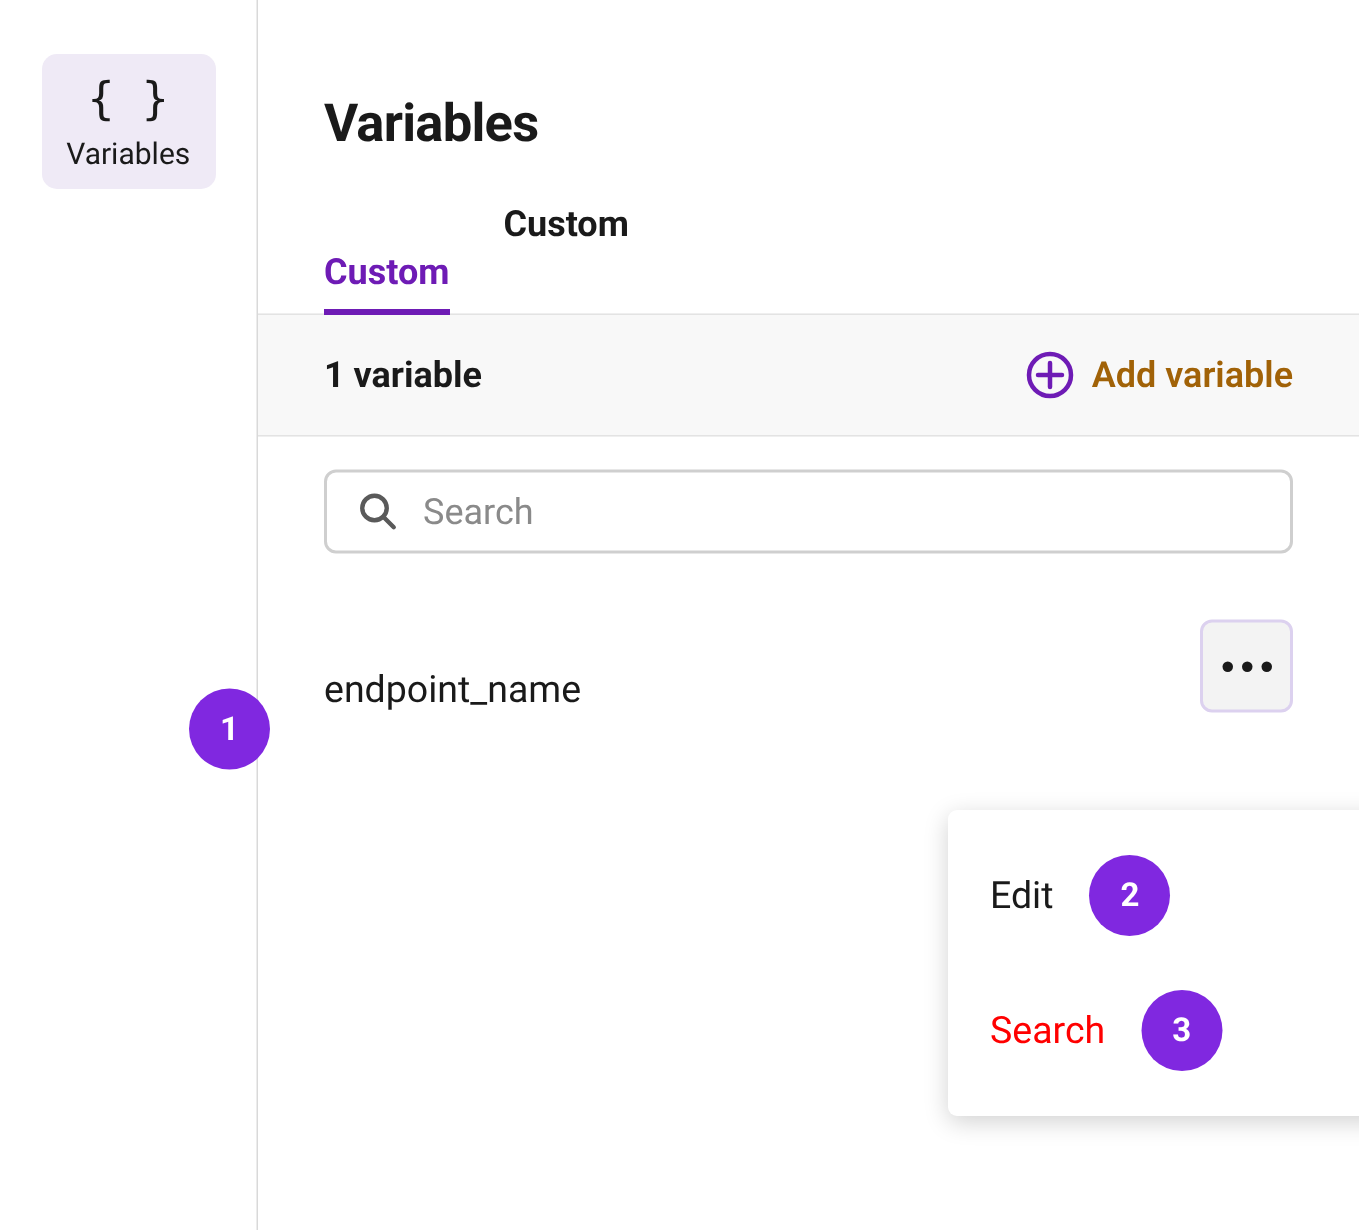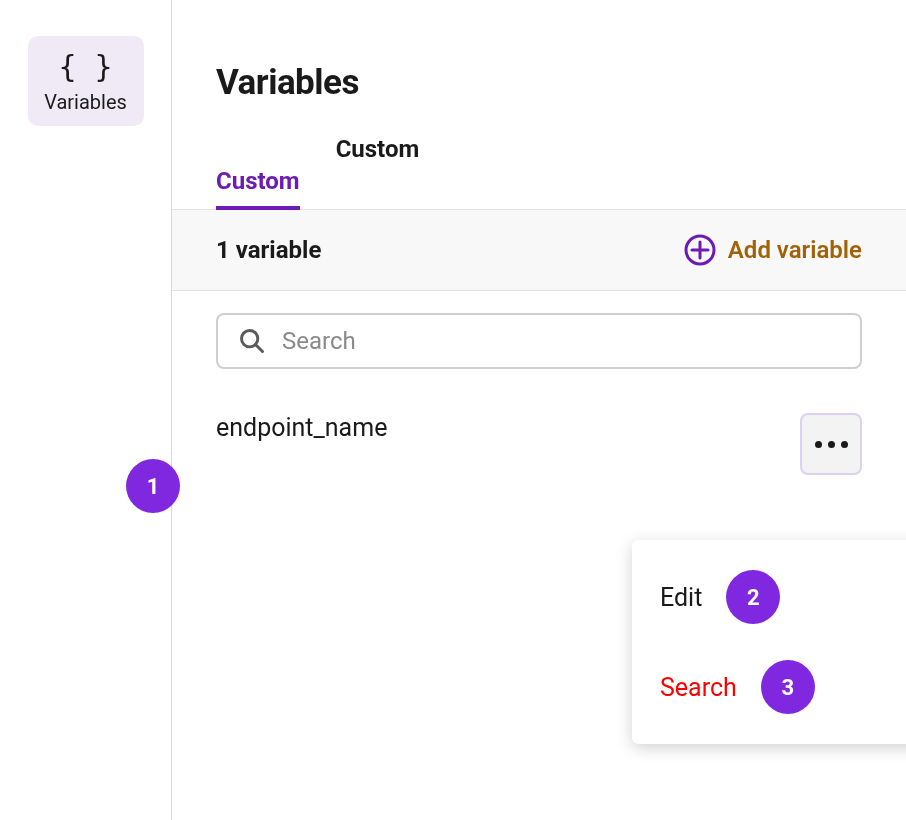--- a/index.html
+++ b/index.html
@@ -139,21 +139,21 @@
     }
     .search-input::placeholder {
       color: #8a8a8a;
     }
     .list {
       padding: 44px 44px 0 44px;
     }
     .list-row {
       display: flex;
       justify-content: space-between;
-      align-items: flex-start;
+      align-items: flex-end;
     }
     .var-name {
       font-size: 25px;
       color: #1a1a1a;
     }
     .more-btn {
       width: 62px;
       height: 62px;
       border-radius: 8px;
       border: 2px solid #dcd1ef;

